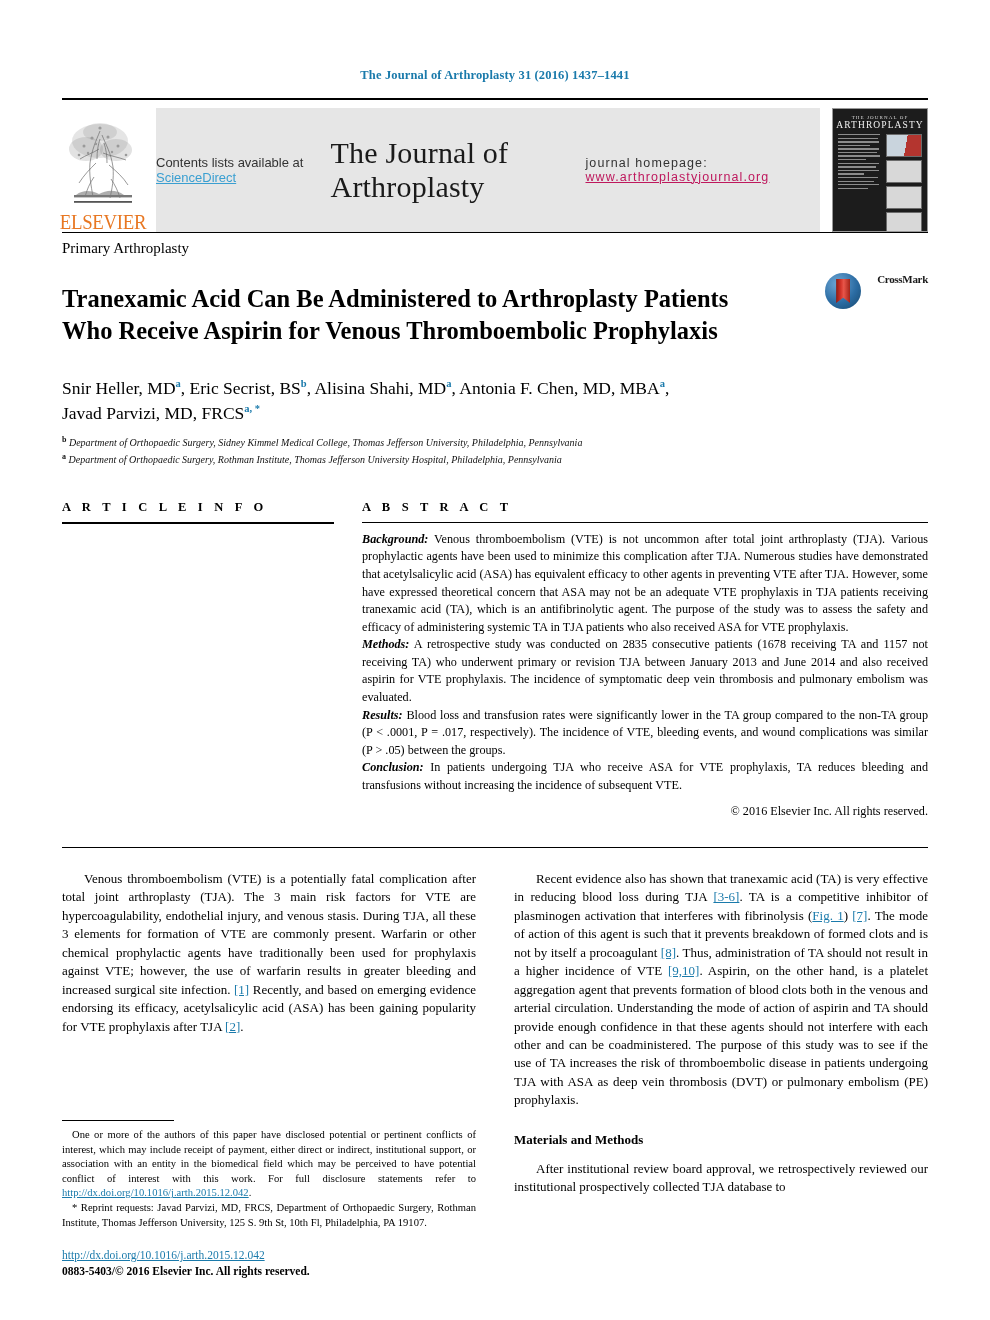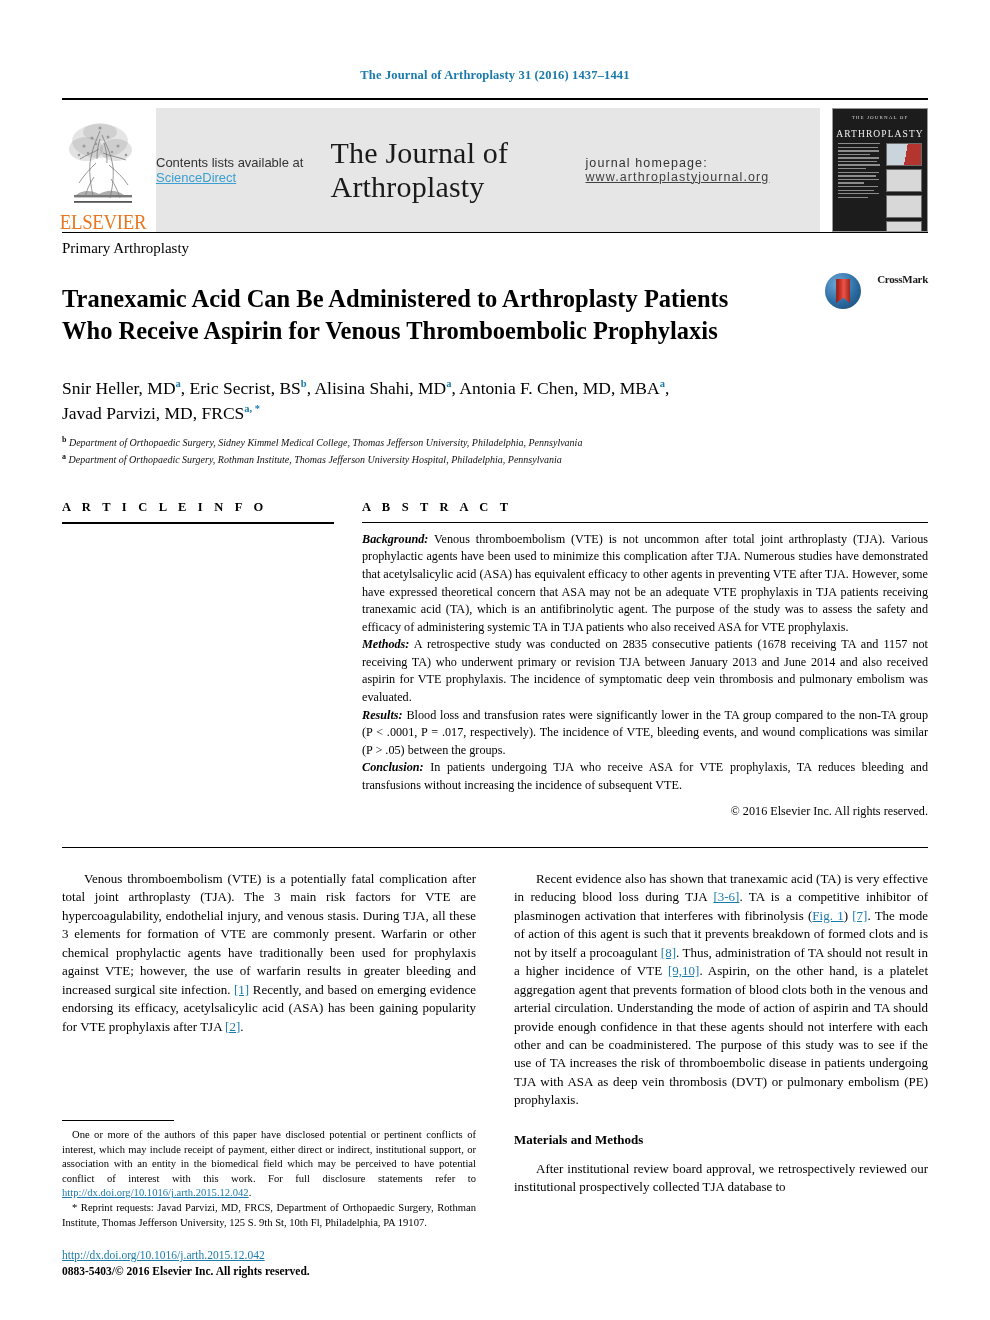--- a/index.html
+++ b/index.html
@@ -84,21 +84,21 @@
     font-size: 30px;
     color: #1a1a1a;
     letter-spacing: .2px;
   }
   .homepage-line {
     font-family: "Liberation Sans", sans-serif;
     font-size: 12.5px;
     color: #333;
     letter-spacing: 1.1px;
   }
-  .homepage-line .url { color: #404040; }
+  .homepage-line .url { color: #be185d; }
 
   .cover-thumb {
     flex: 0 0 96px;
     width: 96px;
     border: 1px solid #999;
     background: #1c1c1c;
     position: relative;
     box-sizing: border-box;
     overflow: hidden;
     display: flex;
@@ -108,21 +108,21 @@
   .cover-top-mark {
     width: 8px; height: 9px; background: #cfcfcf;
     align-self: flex-start; margin: 5px 0 0 6px;
   }
   .cover-t1 {
     color: #dcdcdc; font-size: 5px; letter-spacing: 1.1px;
     margin-top: 1px; font-family: "Liberation Serif", serif;
   }
   .cover-t2 {
     color: #f2f2f2; font-size: 9.5px; letter-spacing: 1.1px;
-    font-family: "Liberation Serif", serif; margin-top: 9px;
+    font-family: "Liberation Serif", serif; margin-top: 0;
   }
   .cover-body { display:flex; width:100%; padding: 4px 5px 0 5px; box-sizing:border-box; gap:3px;}
   .cover-textcol { flex: 1 1 auto; }
   .cover-ln { height: 1.4px; background: #8c8c8c; margin-bottom: 2.2px; }
   .cover-imgcol { flex: 0 0 36px; display:flex; flex-direction:column; gap:3px;}
   .cover-img { background:#d8d8d8; height:21px; border:1px solid #6b6b6b;}
   .cover-img.redish { background: linear-gradient(100deg,#c9d4dd 55%, #b4352f 55%); }
 
   
   .section-label {

